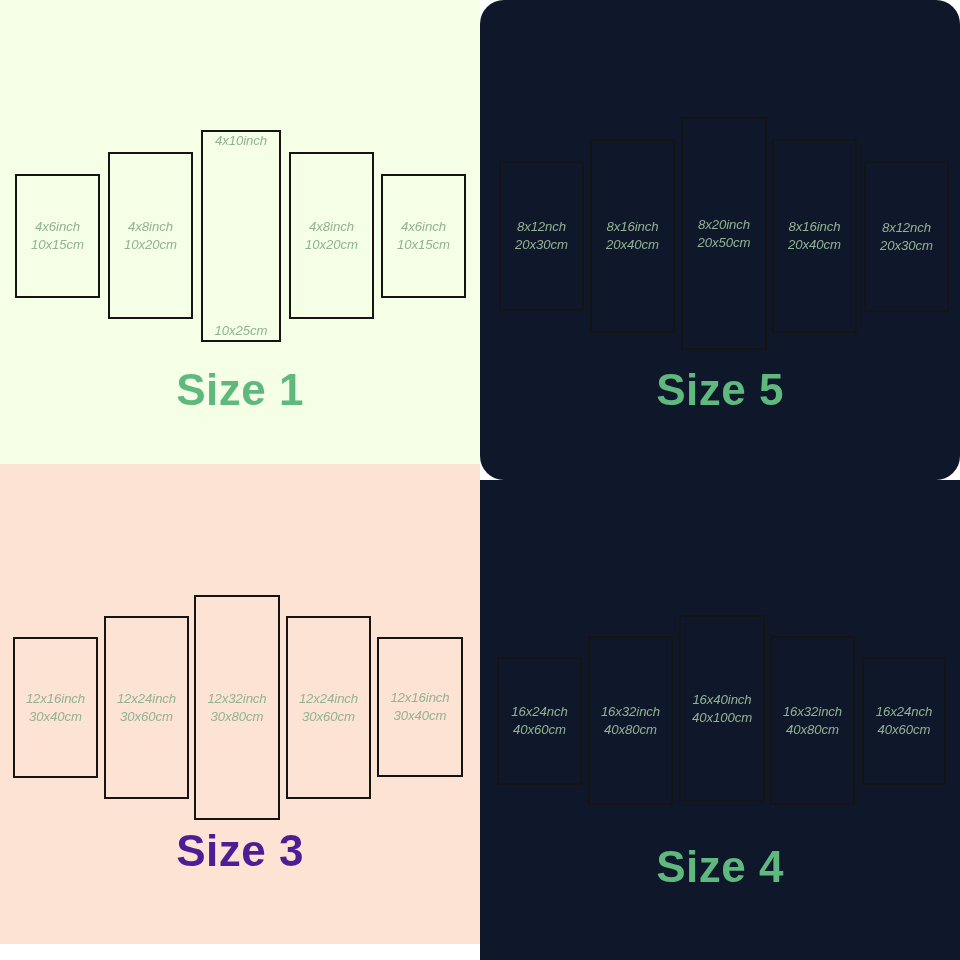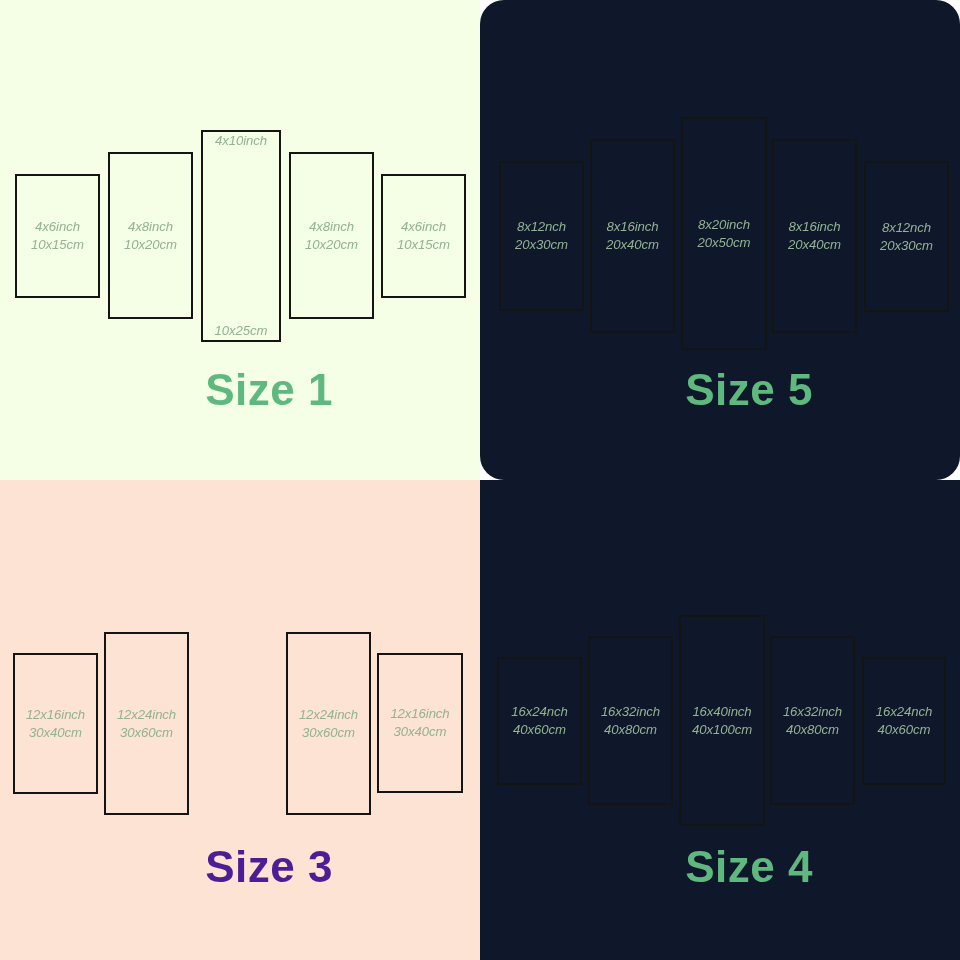--- a/index.html
+++ b/index.html
@@ -15,21 +15,21 @@
     font-family: "Liberation Sans", sans-serif;
   }
   .quadrant {
     position: absolute;
     width: 480px;
     height: 480px;
     overflow: hidden;
   }
   .q-tl { left: 0;   top: 0;   }
   .q-tr { left: 480px; top: 0; }
-  .q-bl { left: 0;   top: 480px; }
+  .q-bl { left: 0;   top: 464px; }
   .q-br { left: 480px; top: 480px; }
 
   .panel {
     position: absolute;
     box-sizing: border-box;
     border: 2.5px solid #141414;
     background: transparent;
     display: flex;
     flex-direction: column;
     align-items: center;
@@ -46,21 +46,20 @@
     text-align: center;
   }
   .size-label {
     position: absolute;
     width: 100%;
     text-align: center;
     font-weight: bold;
     font-size: 44px;
     color: #5fb97f;
     letter-spacing: 0.5px;
-    padding-left: 29px;
   }
 </style>
 </head>
 <body>
 
 <div id="canvas">
 
   <div class="quadrant q-tl" style="background: rgb(244, 255, 230);">
       <div class="panel" style="left: 15px; top: 142px; width: 85px; height: 124px; border-color: rgb(20, 20, 20);">
         <div class="panel-line" style="color: rgb(147, 178, 147);">4x6inch</div>
@@ -109,40 +108,44 @@
     </div>
   <div class="quadrant q-bl" style="background: rgb(253, 227, 211);">
       <div class="panel" style="left: 13px; top: 141px; width: 85px; height: 141px; border-color: rgb(20, 20, 20);">
         <div class="panel-line" style="color: rgb(147, 178, 147);">12x16inch</div>
         <div class="panel-line" style="color: rgb(147, 178, 147);">30x40cm</div>
       </div>
       <div class="panel" style="left: 104px; top: 120px; width: 85px; height: 183px; border-color: rgb(20, 20, 20);">
         <div class="panel-line" style="color: rgb(147, 178, 147);">12x24inch</div>
         <div class="panel-line" style="color: rgb(147, 178, 147);">30x60cm</div>
       </div>
+      <div class="panel" style="left: 194px; top: 99px; width: 86px; height: 225px; border-color: rgb(20, 20, 20);">
+        <div class="panel-line" style="color: rgb(147, 178, 147);">12x32inch</div>
+        <div class="panel-line" style="color: rgb(147, 178, 147);">30x80cm</div>
+      </div>
       <div class="panel" style="left: 286px; top: 120px; width: 85px; height: 183px; border-color: rgb(20, 20, 20);">
         <div class="panel-line" style="color: rgb(147, 178, 147);">12x24inch</div>
         <div class="panel-line" style="color: rgb(147, 178, 147);">30x60cm</div>
       </div>
       <div class="panel" style="left: 377px; top: 141px; width: 86px; height: 140px; border-color: rgb(20, 20, 20);">
         <div class="panel-line" style="color: rgb(147, 178, 147);">12x16inch</div>
         <div class="panel-line" style="color: rgb(147, 178, 147);">30x40cm</div>
       </div>
       <div class="size-label" style="top: 362px; color: #4c1d95;">Size 3</div>
     </div>
   <div class="quadrant q-br" style="background: #0f172a;">
       <div class="panel" style="left: 17px; top: 145px; width: 85px; height: 128px; border-color: rgb(20, 20, 20);">
         <div class="panel-line" style="color: rgb(147, 178, 147);">16x24nch</div>
         <div class="panel-line" style="color: rgb(147, 178, 147);">40x60cm</div>
       </div>
       <div class="panel" style="left: 108px; top: 124px; width: 85px; height: 169px; border-color: rgb(20, 20, 20);">
         <div class="panel-line" style="color: rgb(147, 178, 147);">16x32inch</div>
         <div class="panel-line" style="color: rgb(147, 178, 147);">40x80cm</div>
       </div>
-      <div class="panel" style="left: 199px; top: 103px; width: 86px; height: 211px; border-color: rgb(20, 20, 20);">
+      <div class="panel" style="left: 199px; top: 103px; width: 86px; height: 187px; border-color: rgb(20, 20, 20);">
         <div class="panel-line" style="color: rgb(147, 178, 147);">16x40inch</div>
         <div class="panel-line" style="color: rgb(147, 178, 147);">40x100cm</div>
       </div>
       <div class="panel" style="left: 290px; top: 124px; width: 85px; height: 169px; border-color: rgb(20, 20, 20);">
         <div class="panel-line" style="color: rgb(147, 178, 147);">16x32inch</div>
         <div class="panel-line" style="color: rgb(147, 178, 147);">40x80cm</div>
       </div>
       <div class="panel" style="left: 382px; top: 145px; width: 84px; height: 128px; border-color: rgb(20, 20, 20);">
         <div class="panel-line" style="color: rgb(147, 178, 147);">16x24nch</div>
         <div class="panel-line" style="color: rgb(147, 178, 147);">40x60cm</div>

